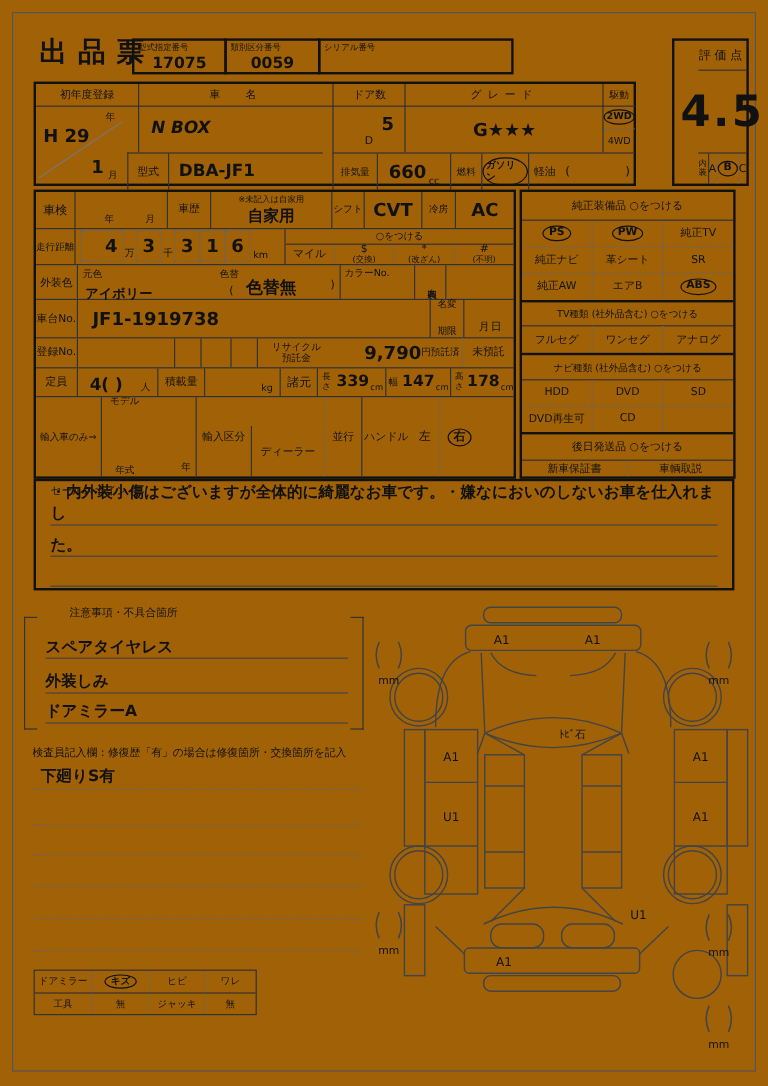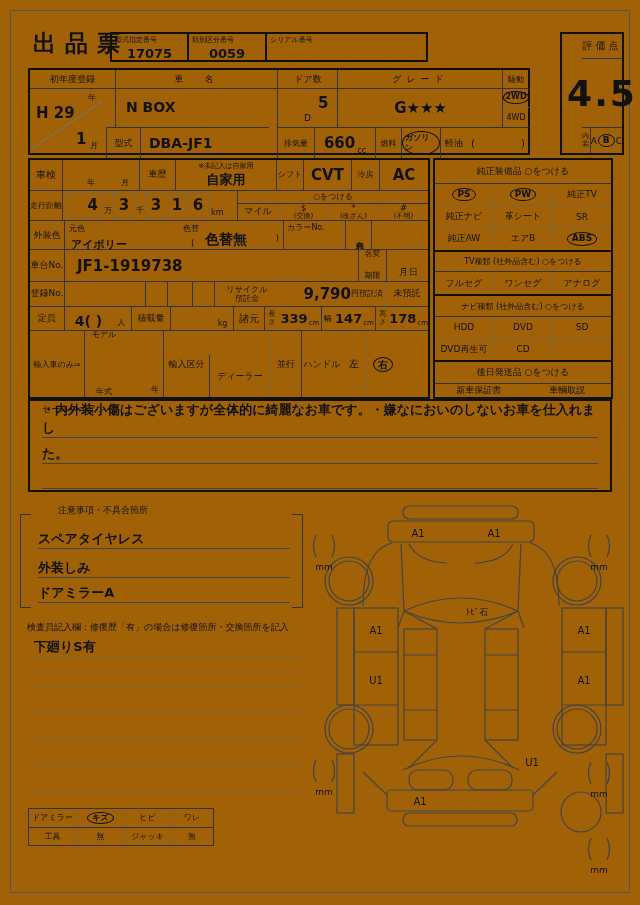--- a/index.html
+++ b/index.html
@@ -74,21 +74,21 @@
 
     <div class="a" style="left:0;top:18px;width:85px;height:69px;">
       <span class="a t8" style="left:58px;top:4px;">年</span>
       <span class="a v15" style="left:6px;top:16px;">H 29</span>
       <span class="a v15" style="left:46px;top:42px;">1</span>
       <span class="a t8" style="left:60px;top:52px;">月</span>
       <div class="a" style="left:2px;top:60px;width:84px;border-top:1px solid #777;transform:rotate(-34deg);transform-origin:left top;"></div>
     </div>
 
     <div class="a bl" style="left:85px;top:18px;width:162px;height:39px;">
-      <span class="a v14" style="left:10px;top:11px;">N BOX</span>
+      <span class="a v14" style="left:10px;top:11px;font-style:italic;">N BOX</span>
     </div>
 
     <div class="a rw bt bl" style="left:76px;top:57px;width:162px;height:30px;justify-content:flex-end;">
       <div class="fx t9" style="width:33px;">型式</div>
       <div class="bl" style="flex:1;display:flex;align-items:center;padding-left:8px;">
         <span class="v14">DBA-JF1</span>
       </div>
     </div>
 
     <div class="a bl" style="left:247px;top:18px;width:60px;height:39px;">

